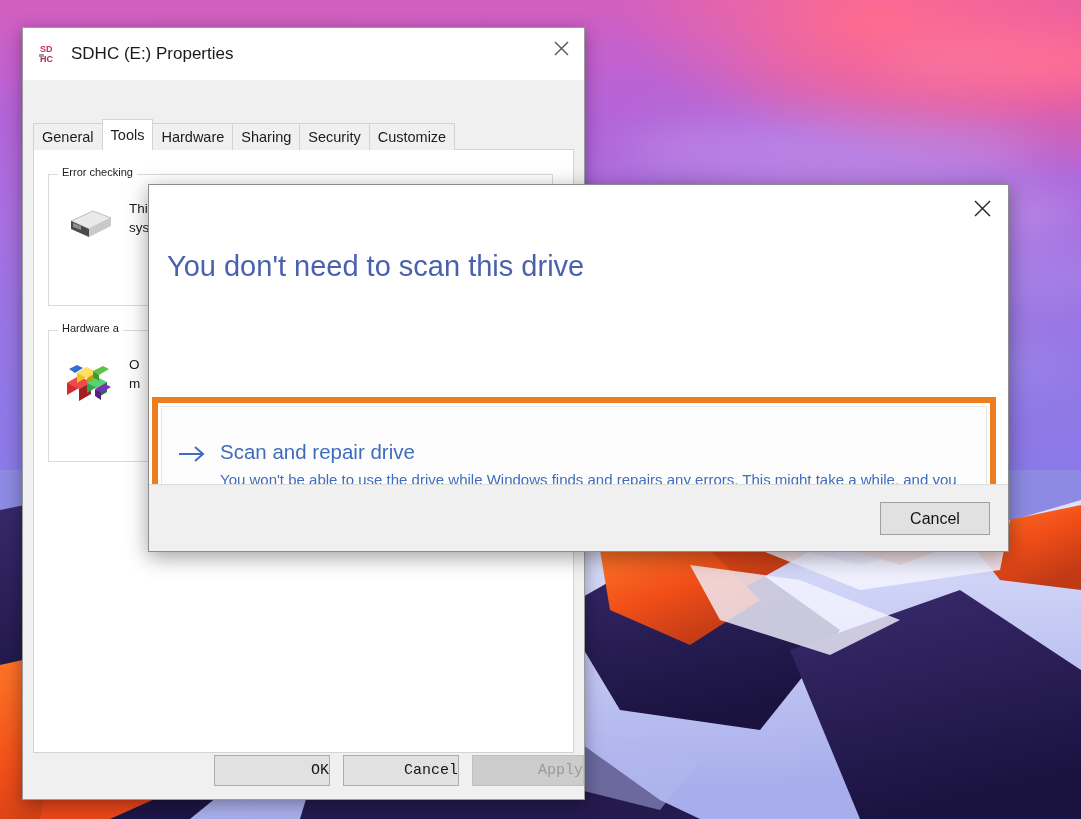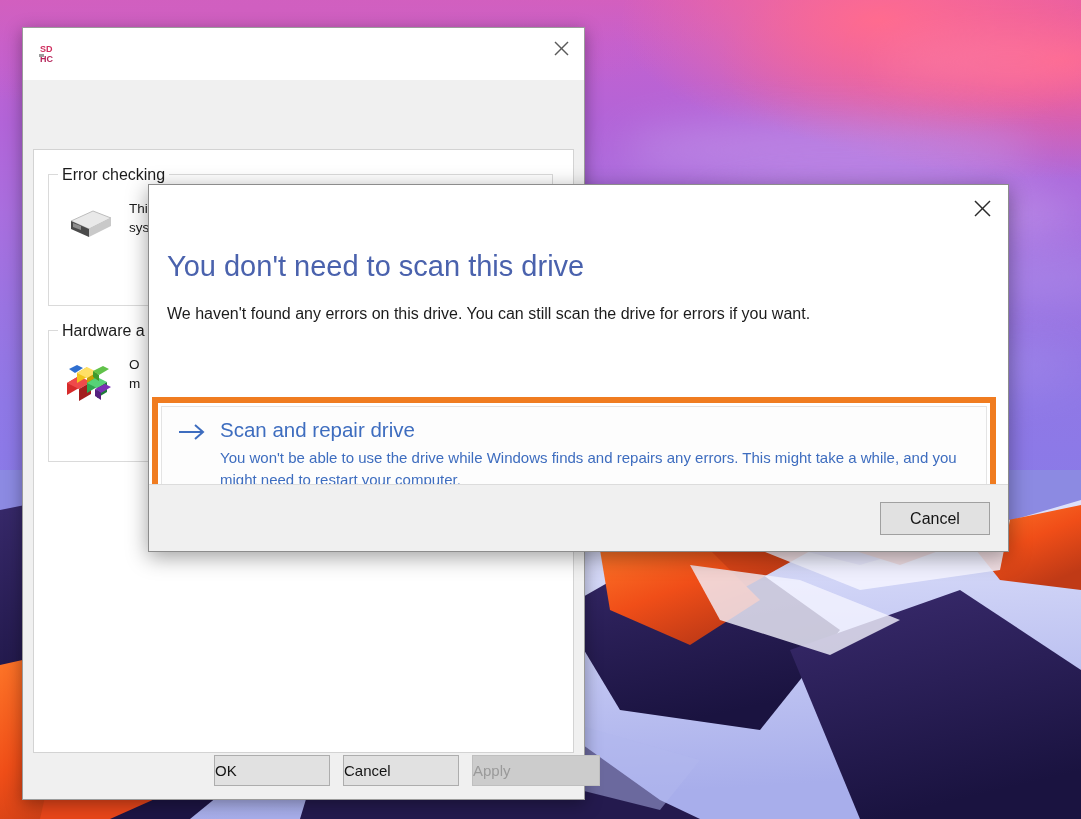--- a/index.html
+++ b/index.html
@@ -151,21 +151,21 @@
     position: absolute;
     border: 1px solid #dadada;
     box-sizing: border-box;
   }
   .groupbox > .legend {
     position: absolute;
     top: -9px;
     left: 9px;
     background: #ffffff;
     padding: 0 4px;
-    font-size: 16px;
+    font-size: 11px;
     color: #1c1c1c;
     white-space: nowrap;
   }
   #gb-error { left: 14px; top: 24px; width: 505px; height: 132px; }
   #gb-opt   { left: 14px; top: 180px; width: 505px; height: 132px; }
   .gb-body {
     position: absolute;
     left: 14px;
     top: 24px;
     right: 10px;
@@ -184,34 +184,34 @@
     position: absolute;
     left: 0;
     bottom: 0;
     width: 100%;
     height: 58px;
   }
   .btn {
     position: absolute;
     height: 31px;
     font-size: 15px;
-    font-family: Liberation Sans, sans-serif;
+    font-family: Liberation Mono, monospace;
     color: #141414;
     background: #e1e1e1;
     border: 1px solid #adadad;
     box-sizing: border-box;
     cursor: default;
     line-height: 29px;
-    text-align: left;
+    text-align: right;
     padding: 0;
   }
   .btn.disabled { color: #9a9a9a; background: #cccccc; border-color: #bfbfbf; }
   #btn-ok     { left: 191px; top: 14px; width: 116px; }
   #btn-cancel { left: 320px; top: 14px; width: 116px; }
-  #btn-apply  { left: 449px; top: 14px; width: 128px; }
+  #btn-apply  { left: 449px; top: 14px; width: 112px; }
 
   
   #ec-dialog {
     position: absolute;
     left: 148px;
     top: 184px;
     width: 861px;
     height: 368px;
     background: #ffffff;
     border: 1px solid #8c8c8c;
@@ -272,21 +272,21 @@
     box-sizing: border-box;
     background: #ffffff;
   }
   #ec-option {
     position: absolute;
     inset: 3px;
     border: 1px solid #e4e4e4;
     background: #fdfdfd;
     box-sizing: border-box;
     cursor: pointer;
-    padding: 10px 16px 0 16px;
+    padding: 32px 16px 0 16px;
   }
   #ec-option .row {
     display: flex;
     gap: 14px;
     align-items: flex-start;
   }
   .arrow-icon {
     flex: 0 0 auto;
     width: 28px;
     padding-top: 6px;
@@ -388,28 +388,37 @@
 <div id="props-window">
 
   <div id="props-titlebar">
     <span class="sd-icon">
       <svg width="26" height="24" viewBox="0 0 26 24">
         <text x="1" y="10" font-family="Liberation Sans, sans-serif" font-size="9" font-weight="bold" fill="#cf2e5e">SD</text>
         <text x="1" y="20" font-family="Liberation Sans, sans-serif" font-size="9" font-weight="bold" fill="#b5245a">HC</text>
         <rect x="0" y="12" width="5" height="3" fill="#9b9b9b"></rect>
       </svg>
     </span>
+    <div id="props-title-text">SDHC (E:) Properties</div>
     <div class="winclose">
       <svg width="17" height="17" viewBox="0 0 17 17">
         <line x1="2" y1="2" x2="15" y2="15" stroke="#5a5a5a" stroke-width="1.4"></line>
         <line x1="15" y1="2" x2="2" y2="15" stroke="#5a5a5a" stroke-width="1.4"></line>
       </svg>
     </div>
   </div>
 
+  <div id="tabstrip">
+    <div class="tab">General</div>
+    <div class="tab active">Tools</div>
+    <div class="tab">Hardware</div>
+    <div class="tab">Sharing</div>
+    <div class="tab">Security</div>
+    <div class="tab">Customize</div>
+  </div>
 
   <div id="tabpage">
 
     <div class="groupbox" id="gb-error">
       <span class="legend">Error checking</span>
       <div class="gb-body">
         <span class="gb-icon">
           <svg width="52" height="48" viewBox="0 0 52 48">
             <polygon points="8,22 30,12 48,19 26,30" fill="#e9e9e9" stroke="#bdbdbd" stroke-width="1"></polygon>
             <polygon points="8,22 26,30 26,38 8,30" fill="#4a4a4a"></polygon>
@@ -467,21 +476,20 @@
     <div id="ec-close">
       <svg width="19" height="19" viewBox="0 0 19 19">
         <line x1="2" y1="2" x2="17" y2="17" stroke="#2b2b2b" stroke-width="1.5"></line>
         <line x1="17" y1="2" x2="2" y2="17" stroke="#2b2b2b" stroke-width="1.5"></line>
       </svg>
     </div>
   </div>
 
   <div id="ec-body">
     <h1 id="ec-heading">You don't need to scan this drive</h1>
-    <p id="ec-subtext">We haven't found any errors on this drive. You can still scan the drive for errors if you want.</p>
 
     <div id="ec-option-wrap">
       <div id="ec-option">
         <div class="row">
           <span class="arrow-icon">
             <svg width="28" height="18" viewBox="0 0 28 18">
               <line x1="1" y1="9" x2="24" y2="9" stroke="#3e6dbf" stroke-width="2"></line>
               <polyline points="17,2 25,9 17,16" fill="none" stroke="#3e6dbf" stroke-width="2"></polyline>
             </svg>
           </span>

